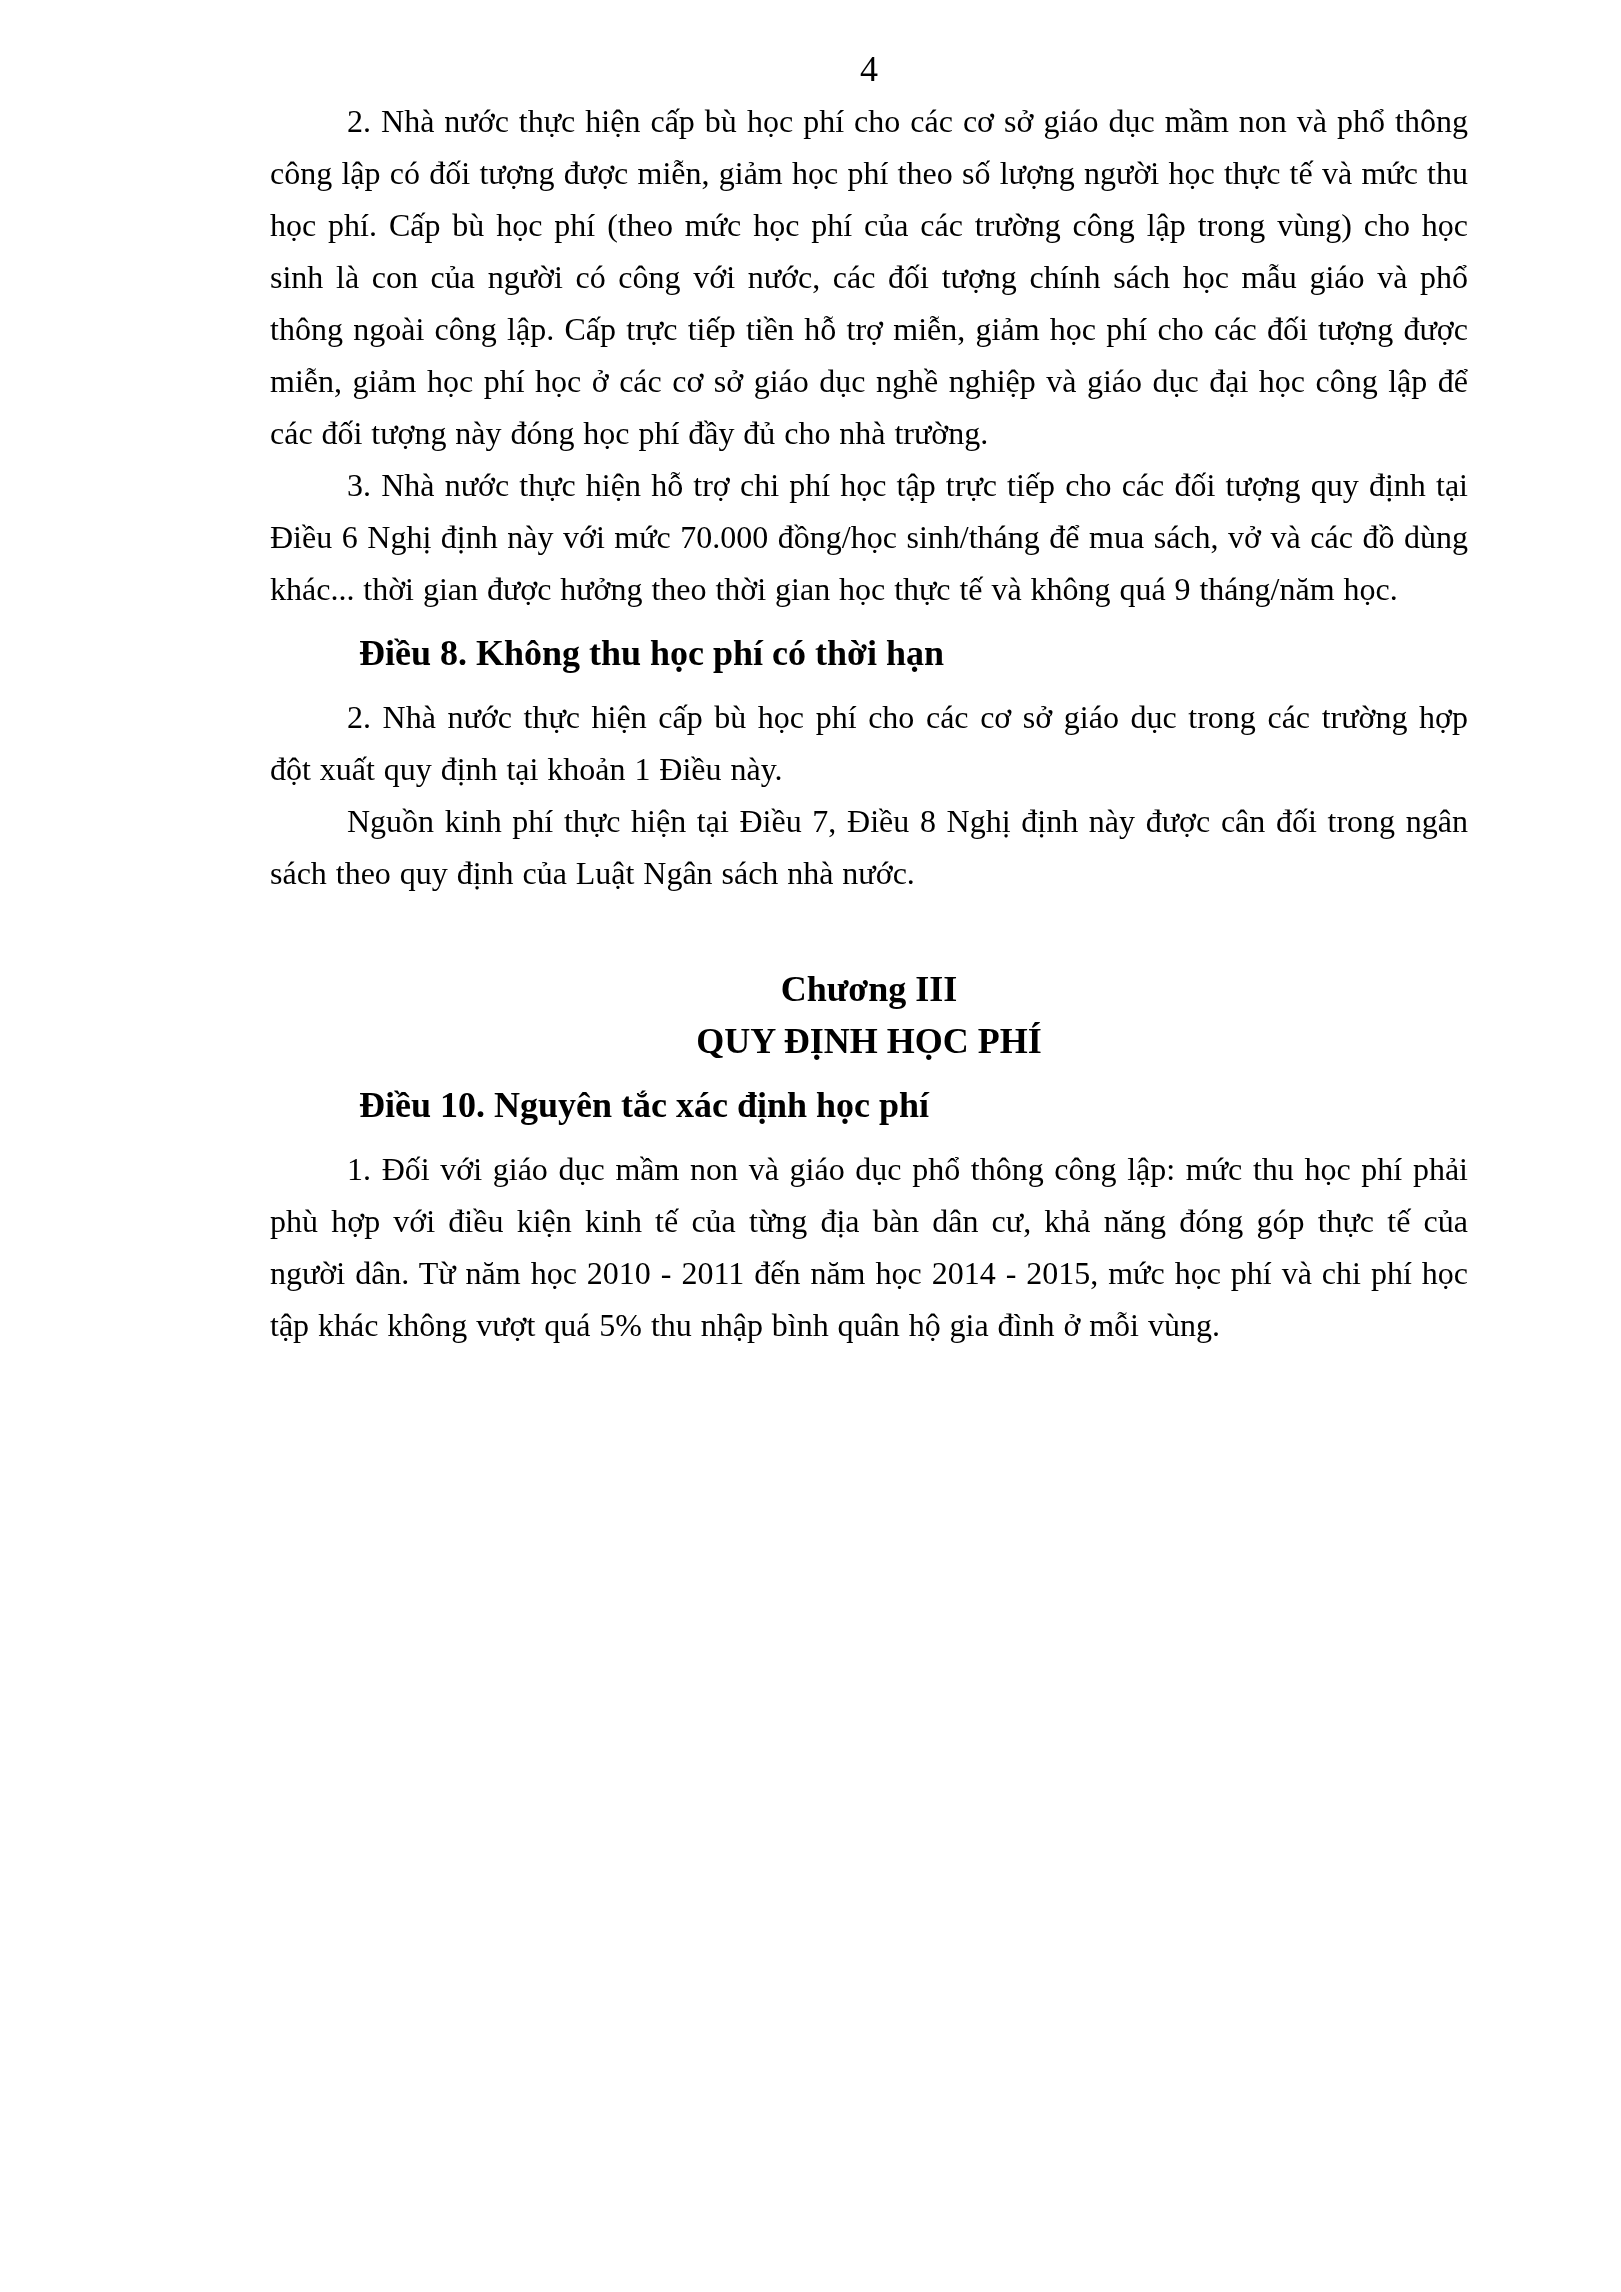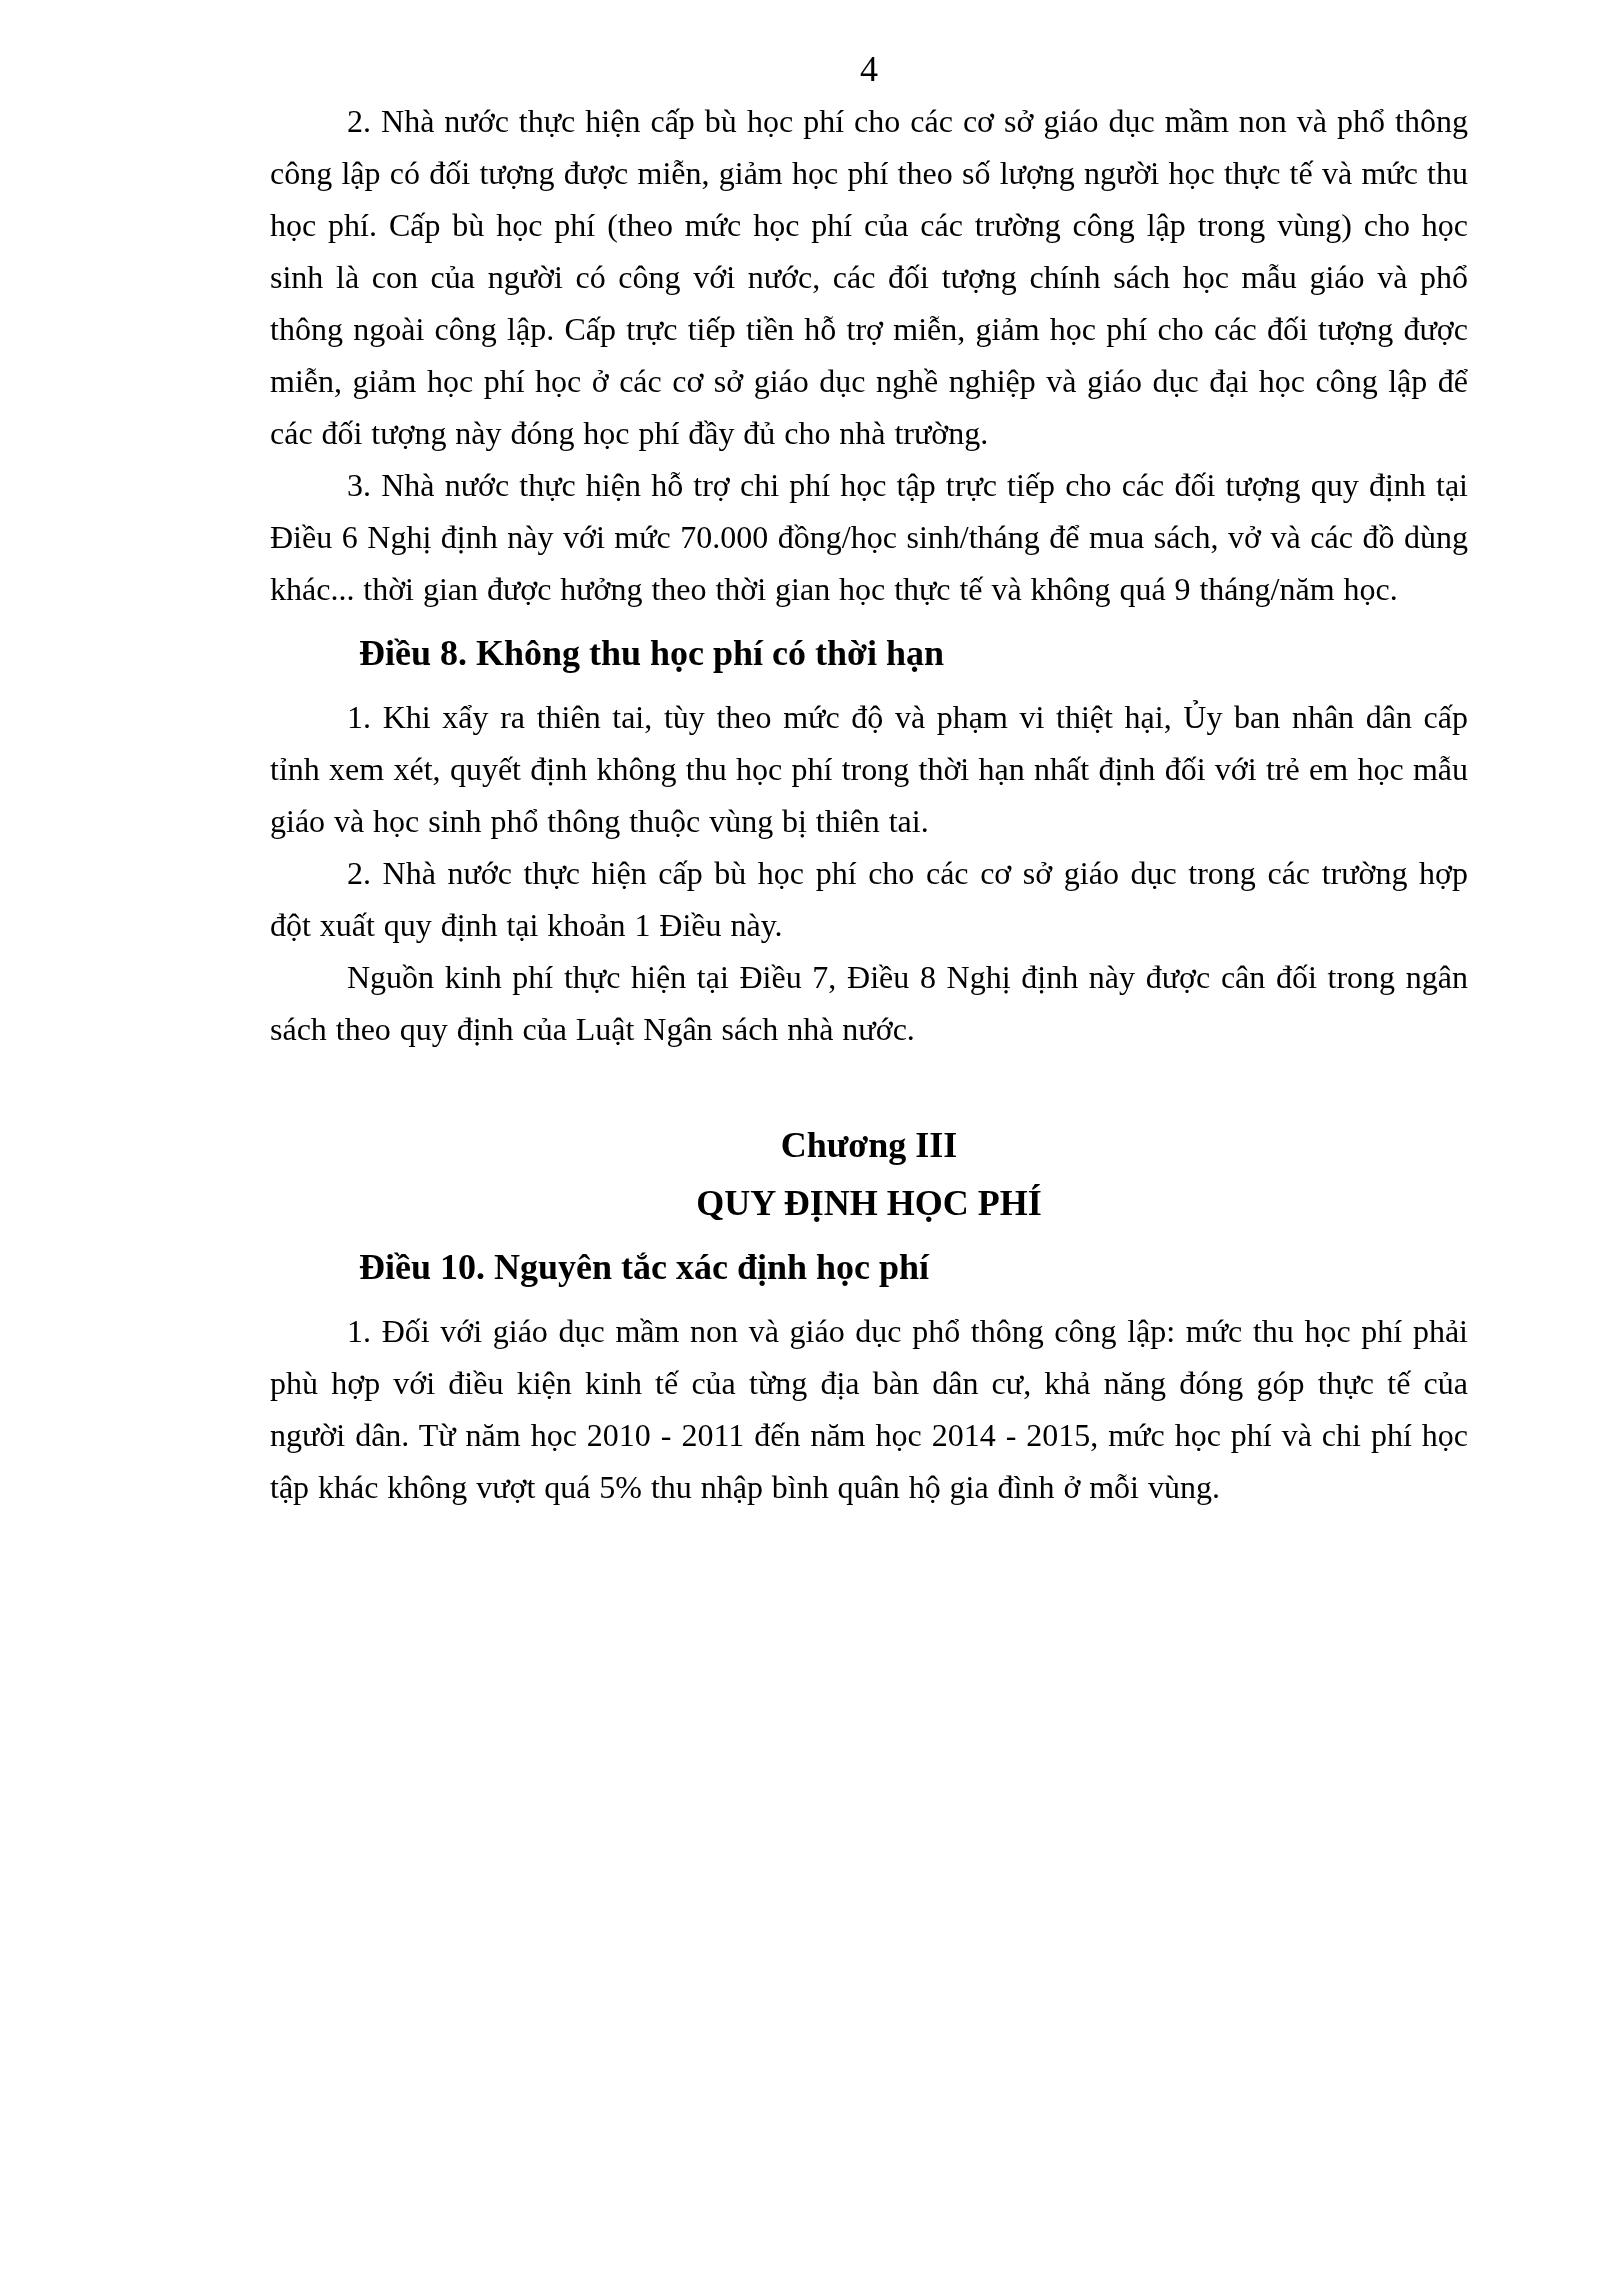--- a/index.html
+++ b/index.html
@@ -43,21 +43,21 @@
     font-weight: bold;
     text-indent: 77px;
     margin: 12px;
   }
   p.centered {
     font-size: 36px;
     line-height: 52px;
     font-weight: bold;
     text-align: center;
     text-indent: 0;
-    margin: 6px;
+    margin: 0;
   }
   .mt-p2  { margin-top: 96px; }
   .mt-p3  { margin-top: 36px; }
   .mt-h8  { margin-top: 50px; }
   .mt-p4  { margin-top: 39px; }
   .mt-p5  { margin-top: 41px; }
   .mt-h9  { margin-top: 34px; }
   .mt-p7  { margin-top: 38px; }
   .mt-ch  { margin-top: 64px; }
   .mt-h10 { margin-top: 44px; }
@@ -70,21 +70,20 @@
   <div class="column">
 
     <div class="pgnum">4</div>
 
     <p class="body-par mt-p2">2. Nhà nước thực hiện cấp bù học phí cho các cơ sở giáo dục mầm non và phổ thông công lập có đối tượng được miễn, giảm học phí theo số lượng người học thực tế và mức thu học phí. Cấp bù học phí (theo mức học phí của các trường công lập trong vùng) cho học sinh là con của người có công với nước, các đối tượng chính sách học mẫu giáo và phổ thông ngoài công lập. Cấp trực tiếp tiền hỗ trợ miễn, giảm học phí cho các đối tượng được miễn, giảm học phí học ở các cơ sở giáo dục nghề nghiệp và giáo dục đại học công lập để các đối tượng này đóng học phí đầy đủ cho nhà trường.</p>
 
     <p class="body-par mt-p3">3. Nhà nước thực hiện hỗ trợ chi phí học tập trực tiếp cho các đối tượng quy định tại Điều 6 Nghị định này với mức 70.000 đồng/học sinh/tháng để mua sách, vở và các đồ dùng khác... thời gian được hưởng theo thời gian học thực tế và không quá 9 tháng/năm học.</p>
 
     <p class="heading mt-h8">Điều 8. Không thu học phí có thời hạn</p>
 
-    <p class="body-par mt-p4">1. Khi xẩy ra thiên tai, tùy theo mức độ và phạm vi thiệt hại, Ủy ban nhân dân cấp tỉnh xem xét, quyết định không thu học phí trong thời hạn nhất định đối với trẻ em học mẫu giáo và học sinh phổ thông thuộc vùng bị thiên tai.</p>
 
     <p class="body-par mt-p5">2. Nhà nước thực hiện cấp bù học phí cho các cơ sở giáo dục trong các trường hợp đột xuất quy định tại khoản 1 Điều này.</p>
 
 
     <p class="body-par mt-p7">Nguồn kinh phí thực hiện tại Điều 7, Điều 8 Nghị định này được cân đối trong ngân sách theo quy định của Luật Ngân sách nhà nước.</p>
 
     <div class="mt-ch">
       <p class="centered">Chương III</p>
       <p class="centered">QUY ĐỊNH HỌC PHÍ</p>
     </div>

